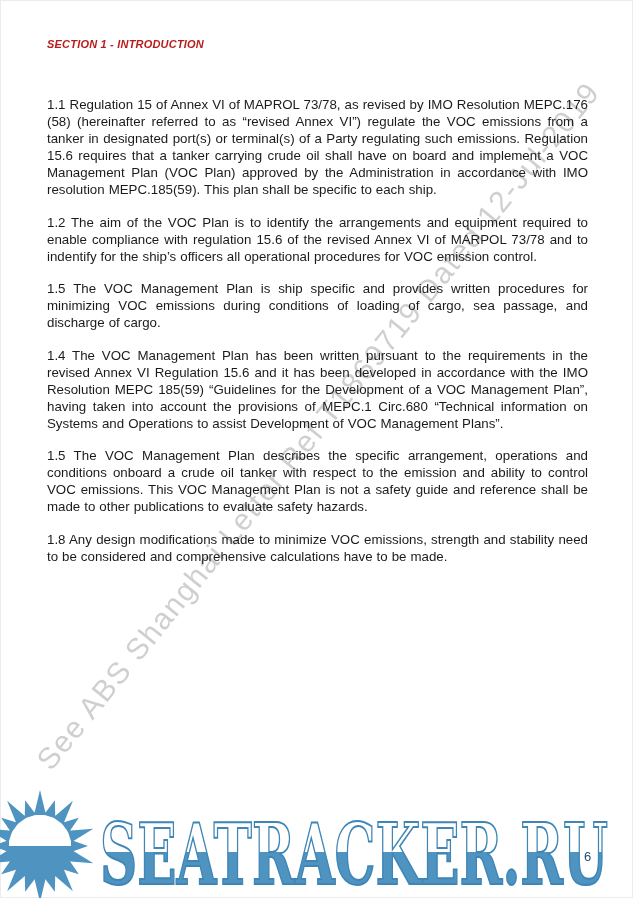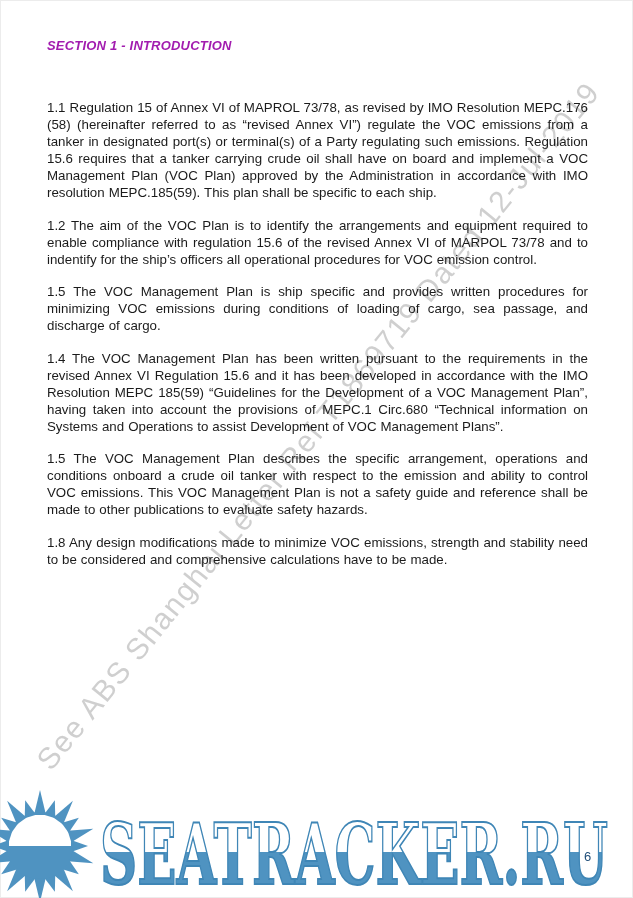--- a/index.html
+++ b/index.html
@@ -31,25 +31,25 @@
     z-index: 1;
     pointer-events: none;
   }
   
   .content {
     position: relative;
     z-index: 2;
     padding: 38px 45px 0 47px;
   }
   .section-title {
-    font-size: 13px;
+    font-size: 11px;
     font-weight: bold;
     font-style: italic;
     letter-spacing: 0.2px;
-    color: #a21caf;
+    color: #b91c1c;
     margin: 0 0 46px 0;
   }
   .para {
     font-size: 13.3px;
     line-height: 17px;
     text-align: justify;
     margin: 0 0 15.5px 0;
     word-spacing: 0.3px;
   }
   

